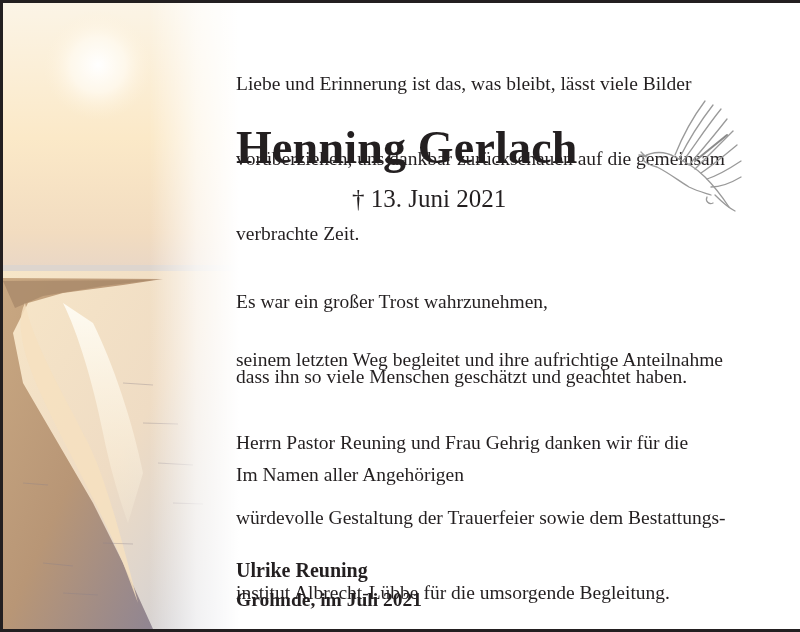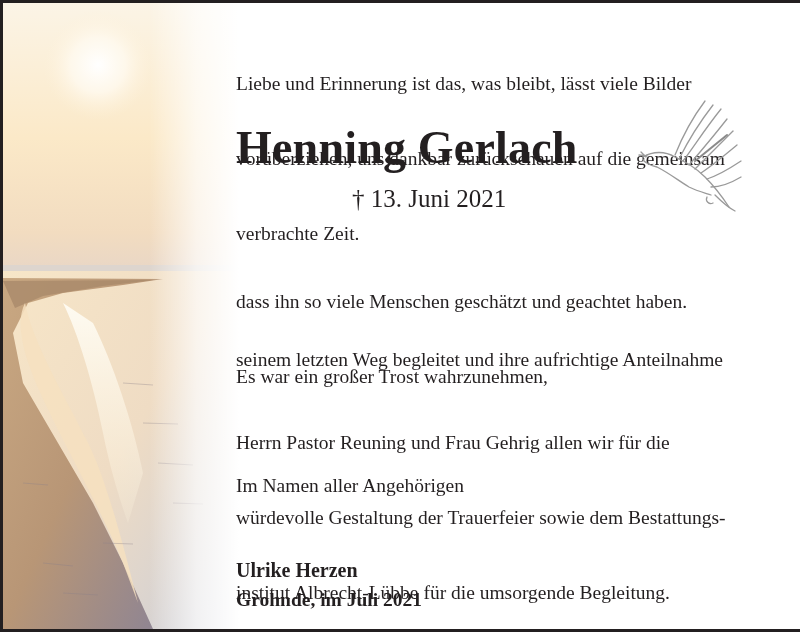--- a/index.html
+++ b/index.html
@@ -90,38 +90,38 @@
     <div class="p" style="top: 18px;">
       <div>Liebe und Erinnerung ist das, was bleibt, lässt viele Bilder</div>
       <div>vorüberziehen, uns dankbar zurückschauen auf die gemeinsam</div>
       <div>verbrachte Zeit.</div>
     </div>
 
     <div class="title">Henning Gerlach</div>
     <div class="date">† 13. Juni 2021</div>
 
     <div class="p" style="top: 236px;">
+      <div>Es war ein großer Trost wahrzunehmen,</div>
       <div>dass ihn so viele Menschen geschätzt und geachtet haben.</div>
-      <div>Es war ein großer Trost wahrzunehmen,</div>
     </div>
 
     <div class="p" style="top: 294px;">
       <div>seinem letzten Weg begleitet und ihre aufrichtige Anteilnahme</div>
     </div>
 
     <div class="p" style="top: 377px;">
-      <div>Herrn Pastor Reuning und Frau Gehrig allen wir für die</div>
+      <div>Herrn Pastor Reuning und Frau Gehrig danken wir für die</div>
       <div>würdevolle Gestaltung der Trauerfeier sowie dem Bestattungs-</div>
       <div>institut Albrecht-Lübbe für die umsorgende Begleitung.</div>
     </div>
 
-    <div class="p" style="top: 470px;">Im Namen aller Angehörigen</div>
+    <div class="p" style="top: 459px;">Im Namen aller Angehörigen</div>
 
     <div class="p bold" style="top: 502px; line-height: 26px;">
-      <div>Ulrike Herzen</div>
+      <div>Ulrike Reuning</div>
       
       
     </div>
 
     <div class="p" style="top: 584px; font-weight: bold;">Grohnde, im Juli 2021</div>
   </div>
 
   <div class="dove">
     <svg width="110" height="118" viewBox="0 0 110 118" xmlns="http://www.w3.org/2000/svg" fill="none" stroke="#9a9a9a" stroke-width="1.3" stroke-linecap="round">
       <path d="M8 62 C 18 56, 30 56, 40 62 C 52 68, 60 72, 70 82 C 78 90, 86 100, 94 112"></path>

